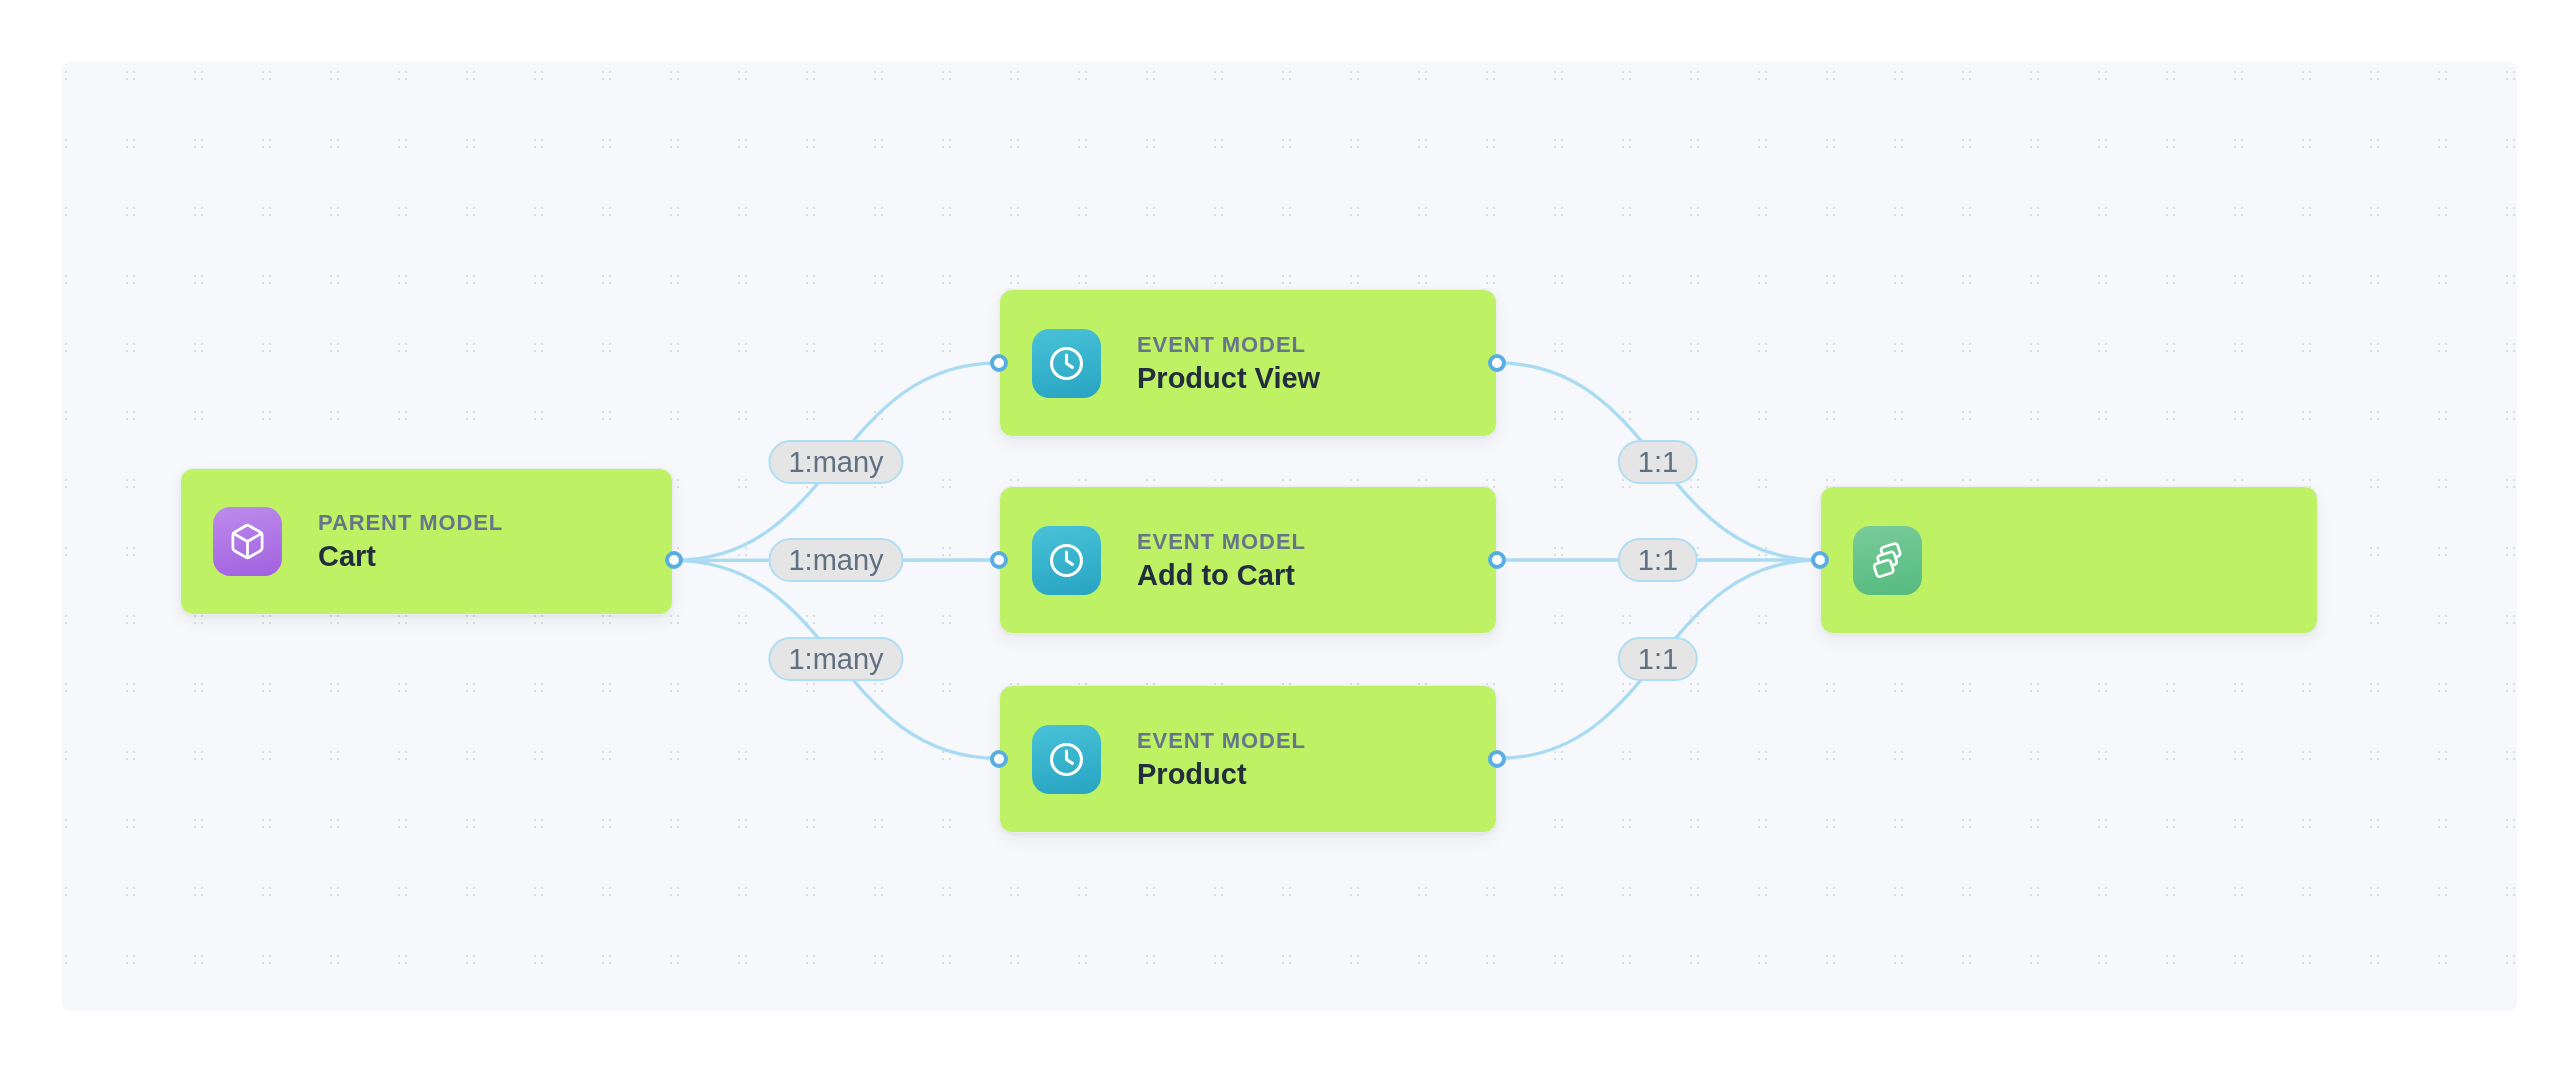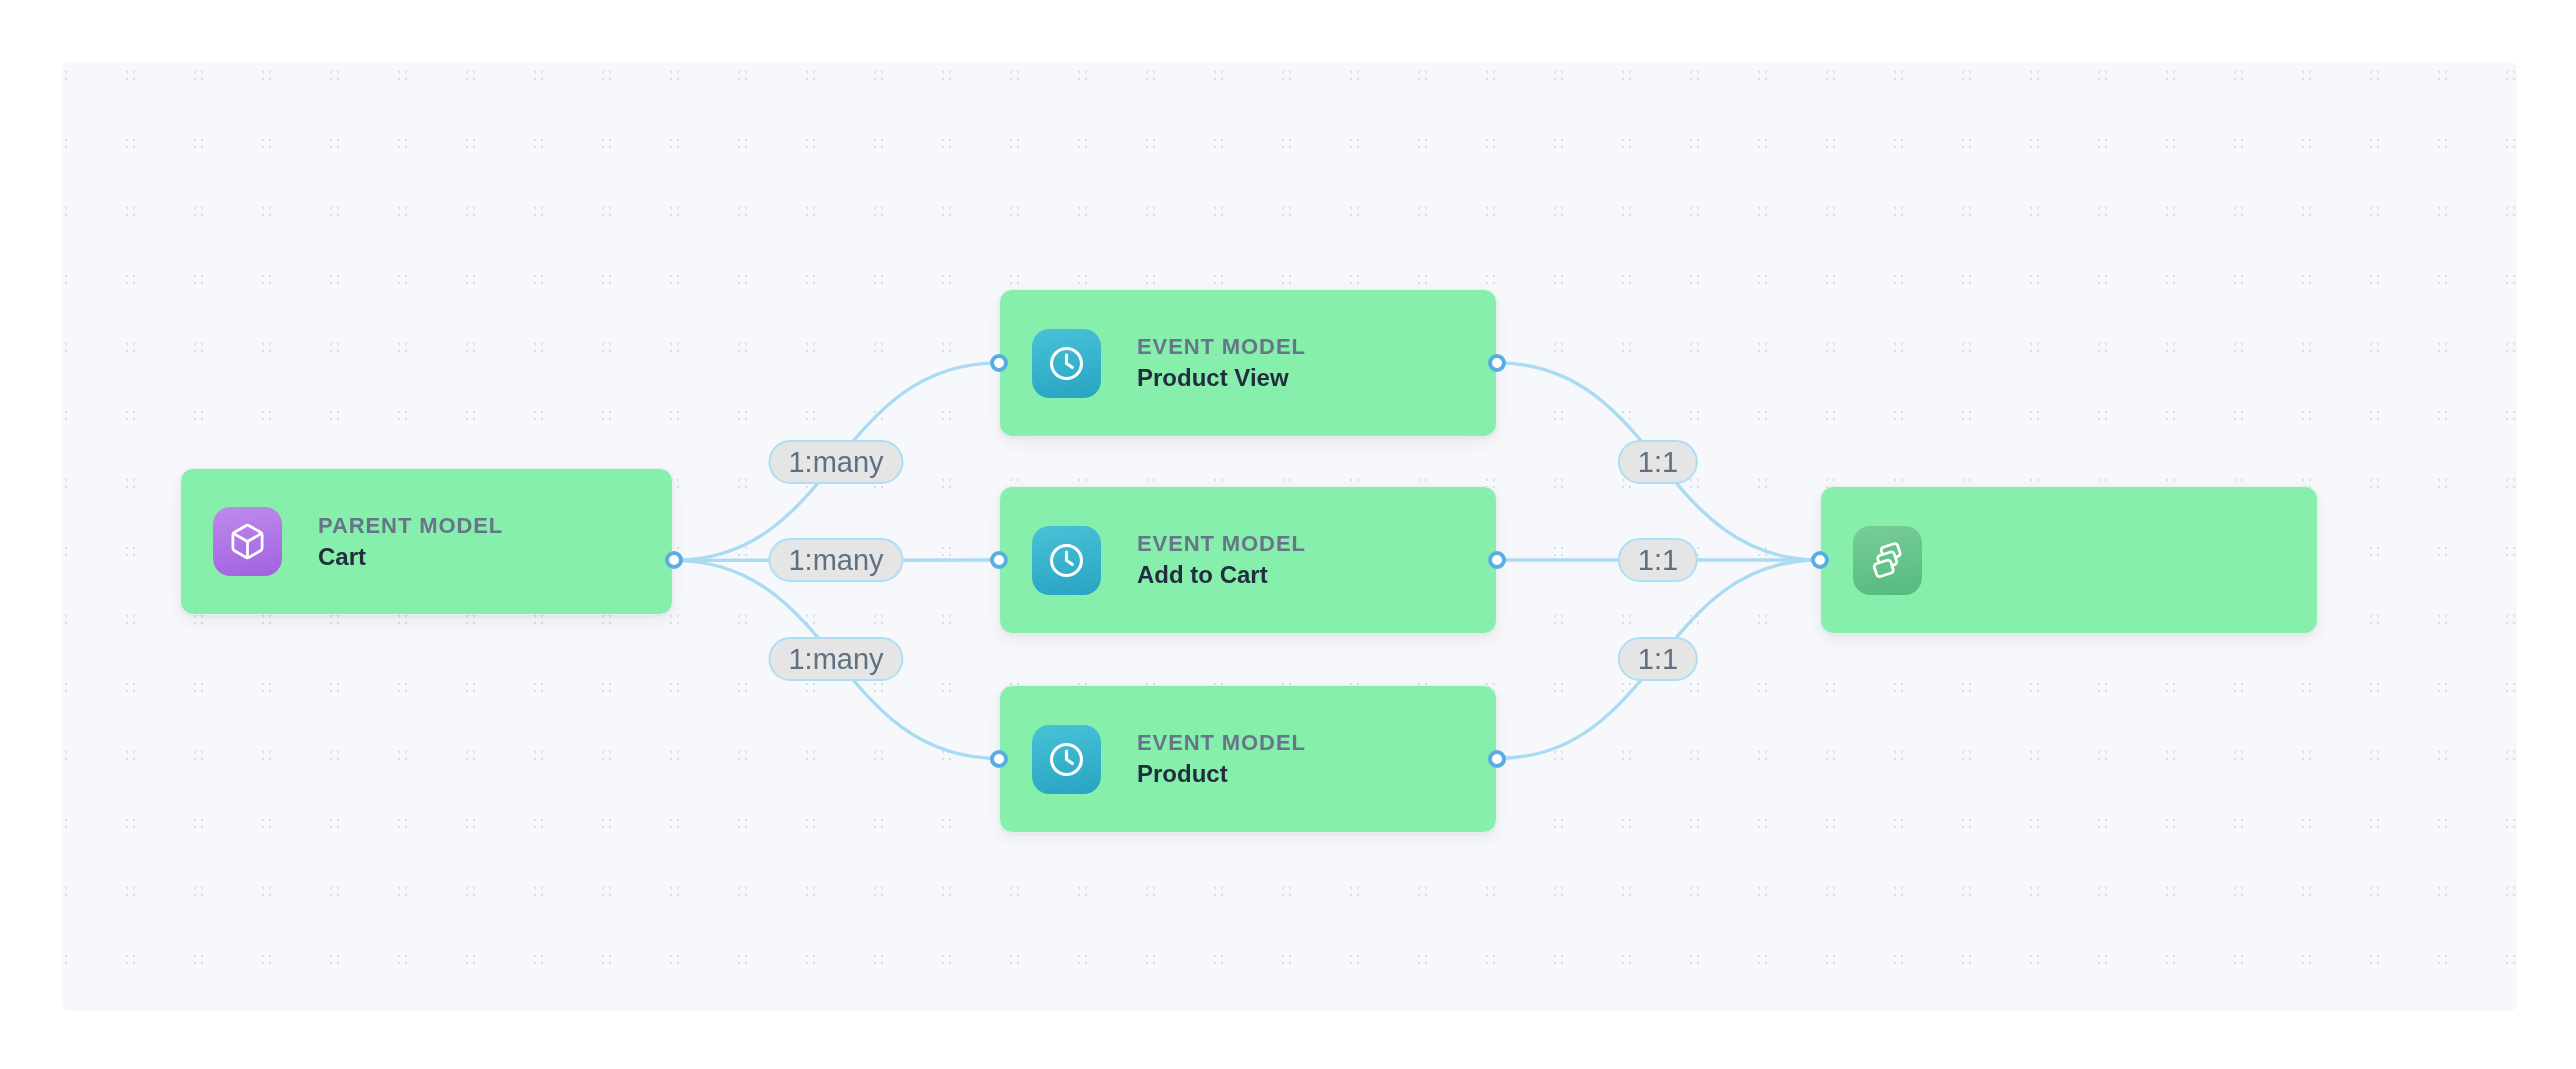--- a/index.html
+++ b/index.html
@@ -22,21 +22,21 @@
       radial-gradient(circle, #d9dde4 1.1px, transparent 1.2px);
     background-size:68px 68px,68px 68px,68px 68px,68px 68px;
     background-position:31px 44px,38px 44px,31px 51px,38px 51px;
   }
   
   svg.edges{position:absolute;left:0;top:0;width:2576px;height:1069px;pointer-events:none;}
   svg.edges path{fill:none;stroke:#a9dbf3;stroke-width:5;stroke-linecap:round;}
   
   .node{
     position:absolute;
-    background:#86efac;
+    background:#bef264;
     border:1.3px solid #eaedf2;
     border-radius:13.4px;
     box-shadow:0 6.7px 16px rgba(30,41,59,.06), 0 1.3px 3.4px rgba(30,41,59,.04);
     display:flex;align-items:center;
     padding-left:32px;
     gap:36px;
     box-sizing:border-box;
   }
   .node-icon{
     width:69px;height:69px;border-radius:17.4px;flex:0 0 auto;
@@ -45,21 +45,21 @@
   .node-icon svg{width:39px;height:39px;display:block;}
   .icon-purple{background:linear-gradient(170deg,#bd8bec 0%,#a261e0 100%);}
   .icon-teal{background:linear-gradient(170deg,#49c2d8 0%,#27a4c2 100%);}
   .icon-green{background:linear-gradient(170deg,#78cc99 0%,#55ba7e 100%);}
   .node-text{display:flex;flex-direction:column;gap:8px;}
   .node-label{
     font-size:22px;font-weight:700;letter-spacing:0.9px;
     color:#66758a;line-height:1;
   }
   .node-title{
-    font-size:24px;font-weight:600;color:#222d3d;line-height:1;
+    font-size:29px;font-weight:600;color:#222d3d;line-height:1;
   }
   
   .handle{
     position:absolute;width:10px;height:10px;
     background:#ffffff;border:4px solid #58aee2;border-radius:50%;
     transform:translate(-50%,-50%);
     box-sizing:content-box;
   }
   
   .pill{

